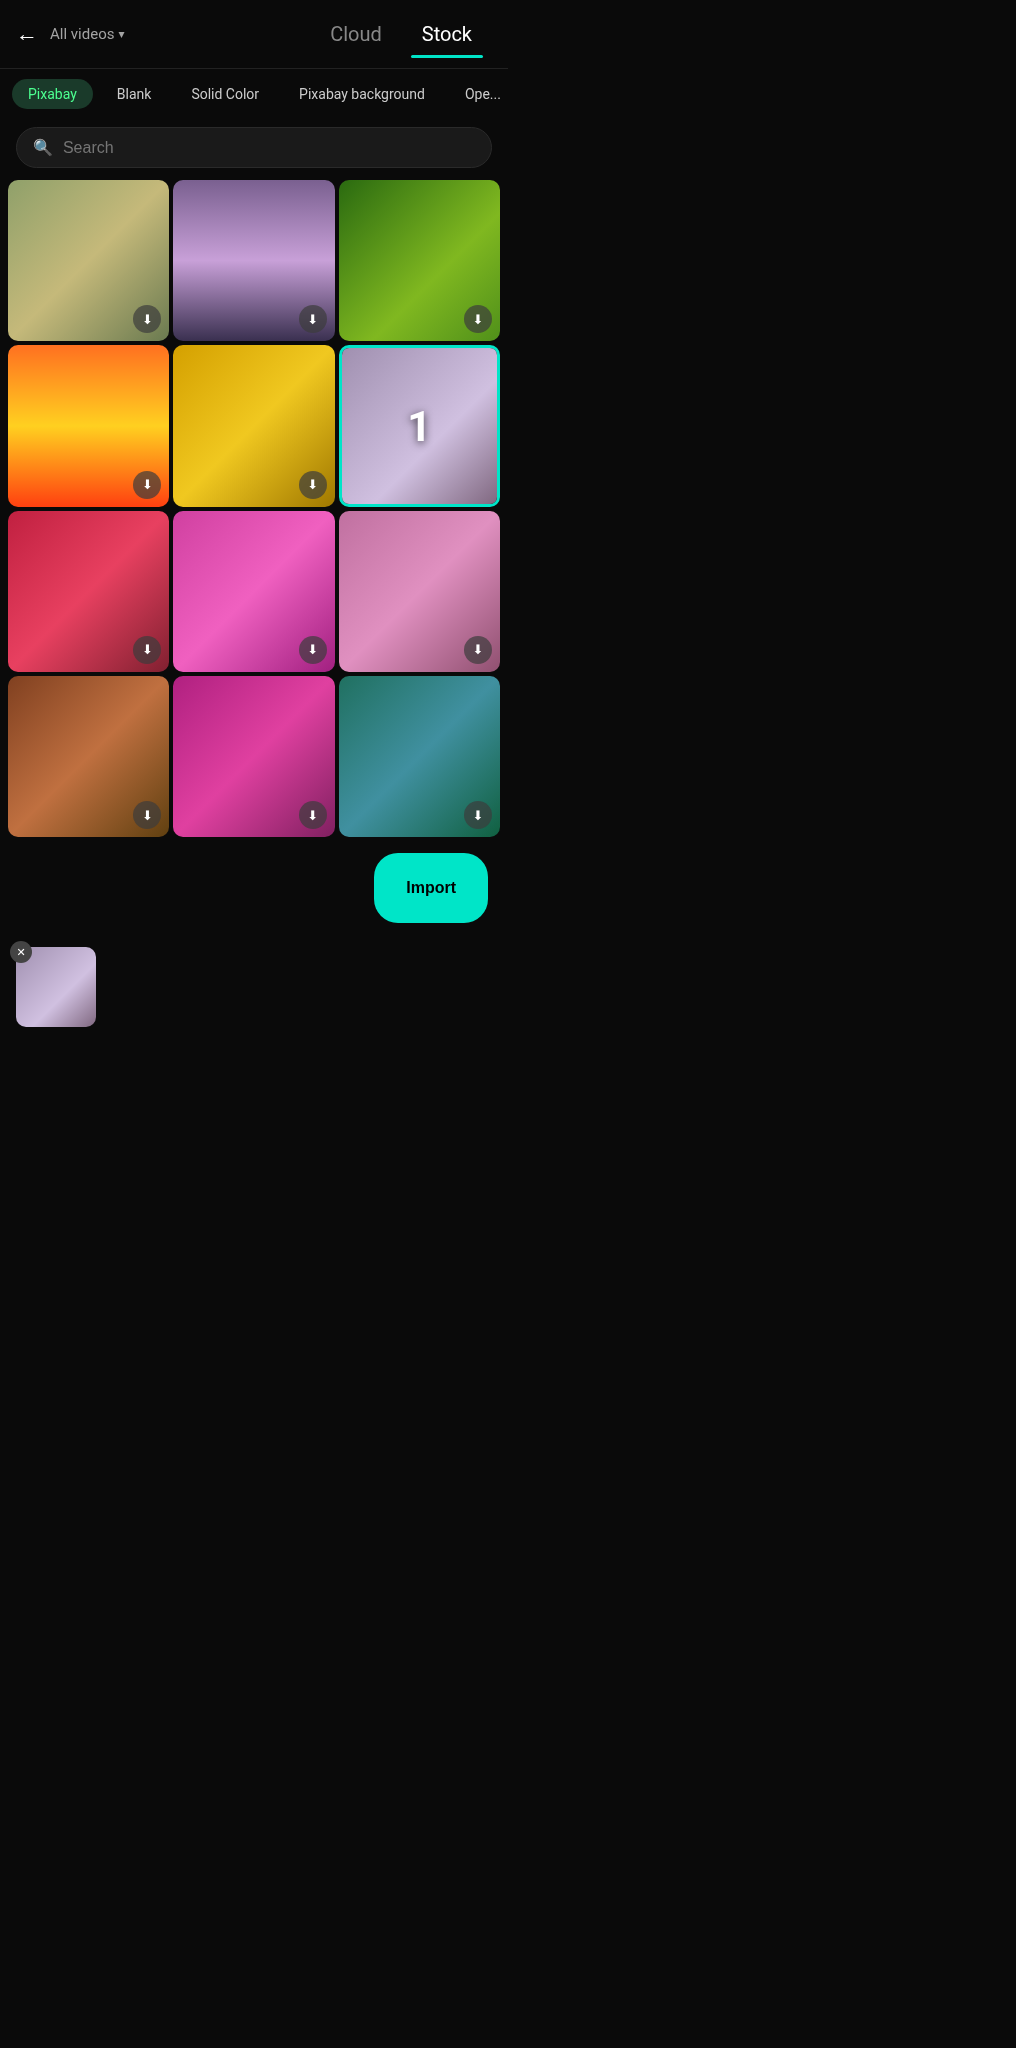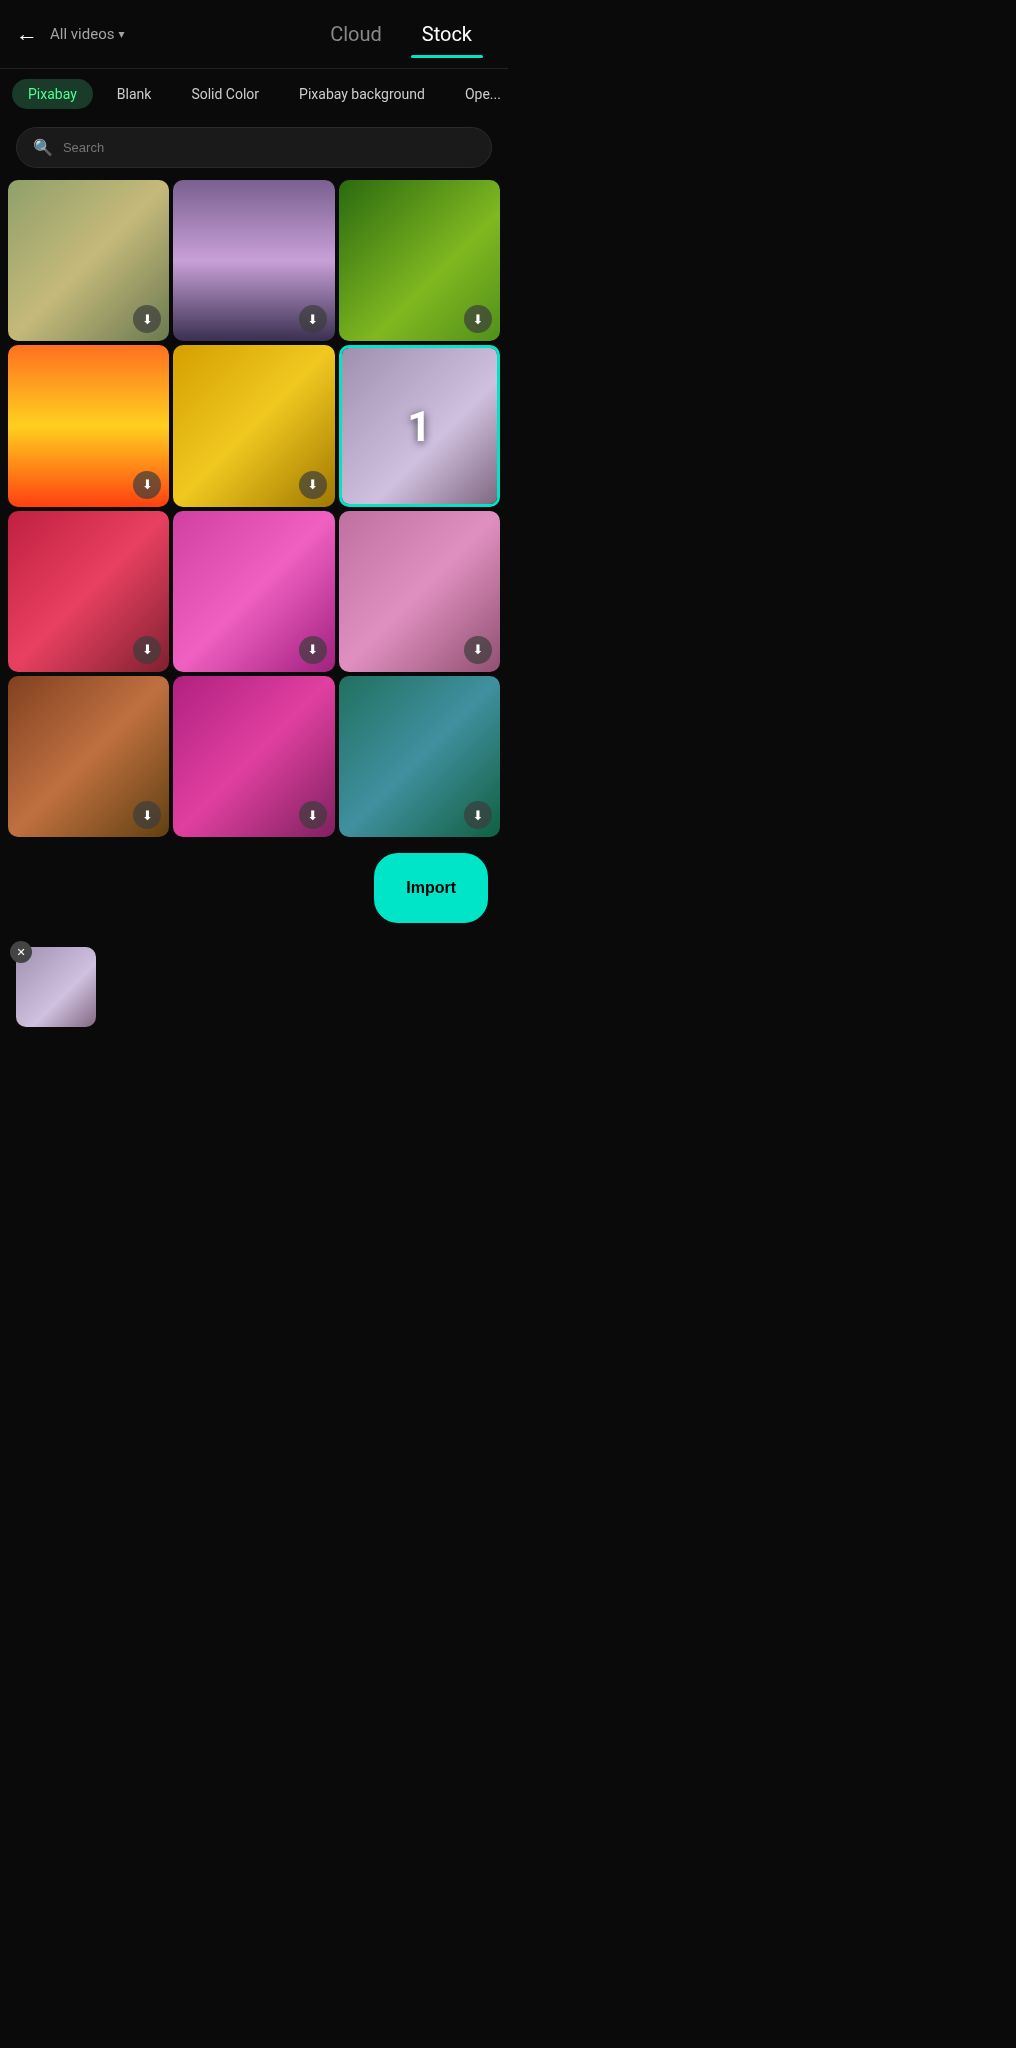--- a/index.html
+++ b/index.html
@@ -134,21 +134,21 @@
     .search-icon {
       color: #666;
       font-size: 16px;
     }
 
     .search-input {
       background: transparent;
       border: none;
       outline: none;
       color: #aaa;
-      font-size: 13px;
+      font-size: 16px;
       flex: 1;
     }
 
     
     .grid {
       display: grid;
       grid-template-columns: repeat(3, 1fr);
       gap: 4px;
       padding: 0 8px;
     }

